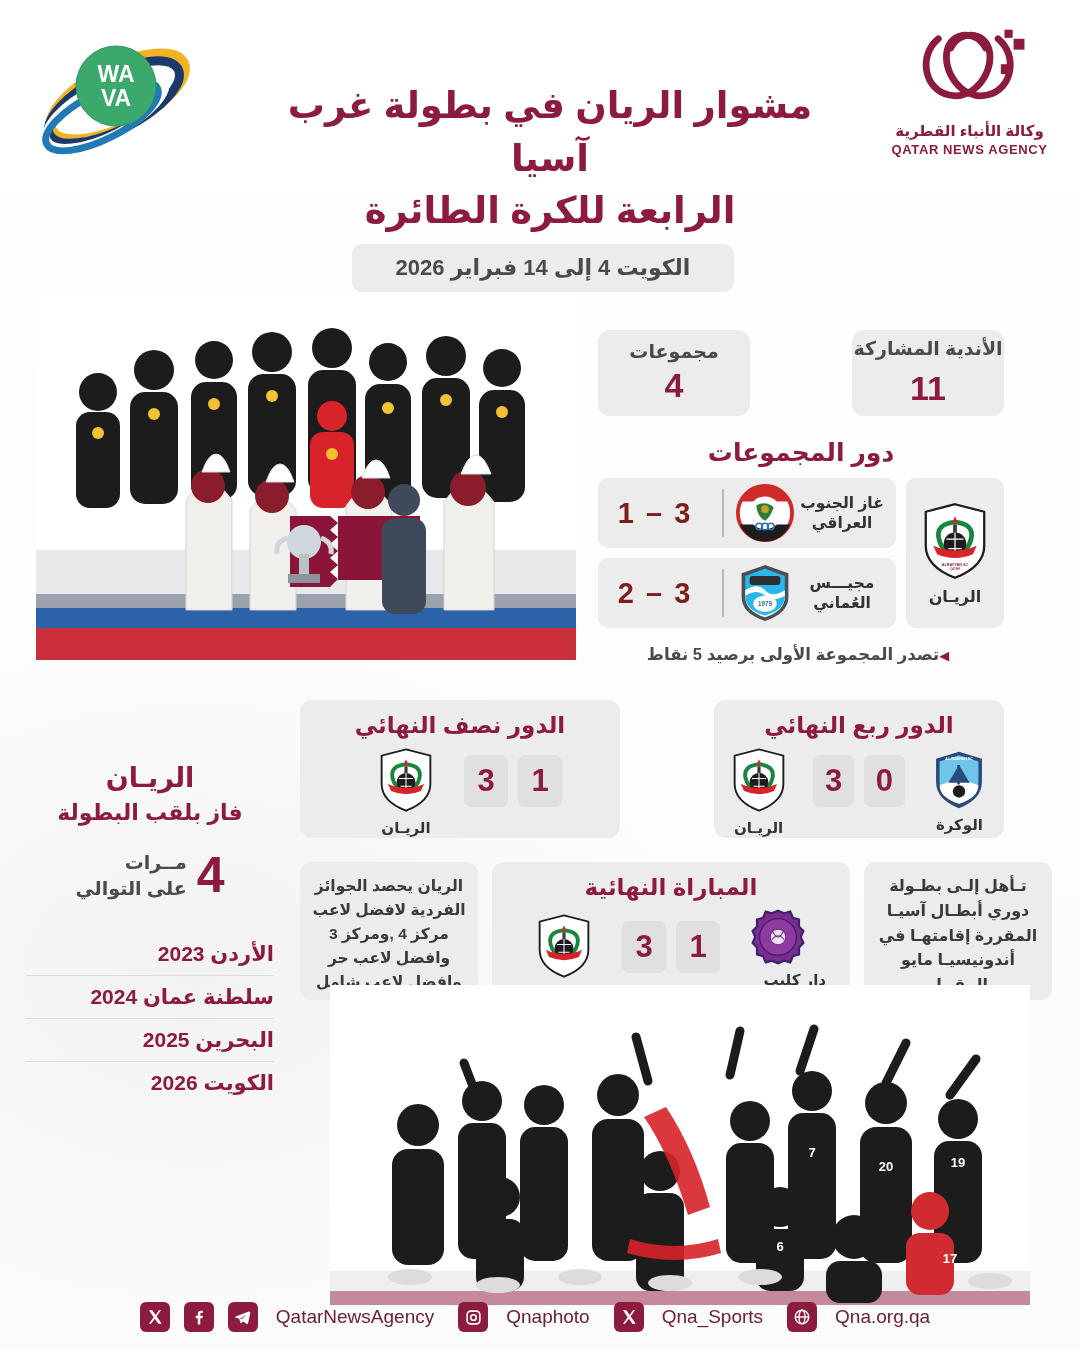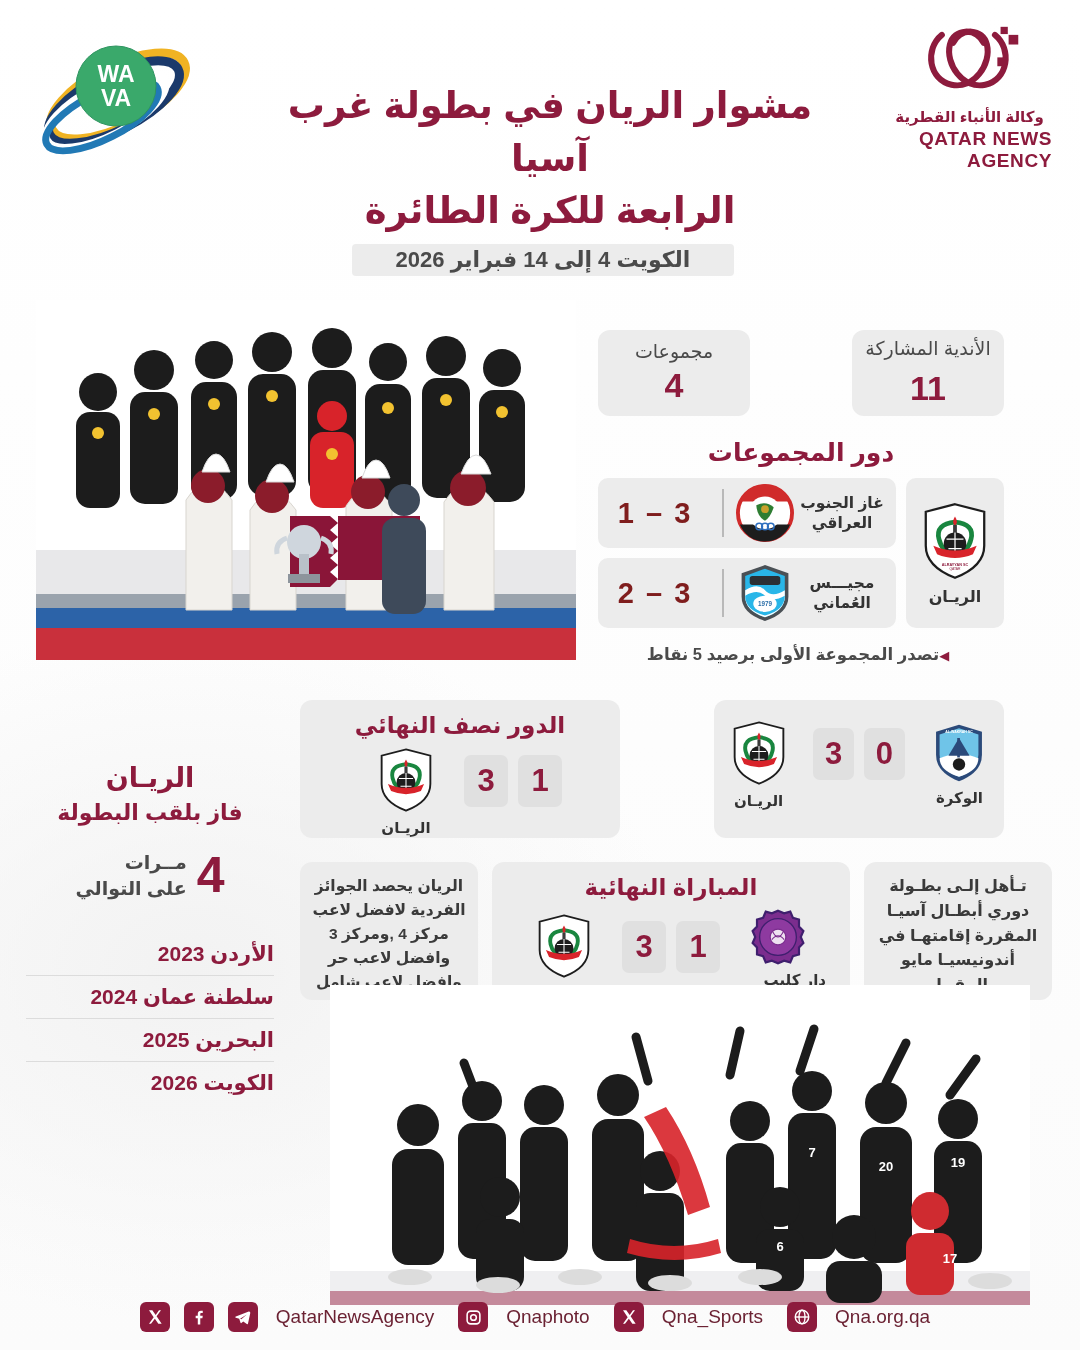--- a/index.html
+++ b/index.html
@@ -16,49 +16,49 @@
     background:
       radial-gradient(ellipse 700px 500px at 18% 72%, #f2f2f2 0%, rgba(242,242,242,0) 70%),
       linear-gradient(180deg, #ffffff 0%, #fdfdfd 55%, #fbfbfb 100%);
   }
 
   
   .wava-logo { position: absolute; left: 36px; top: 24px; width: 160px; height: 150px; }
   .qna-logo  { position: absolute; right: 28px; top: 22px; width: 165px; height: 150px;
                display: flex; flex-direction: column; align-items: center; }
   .qna-logo .qna-ar { font-size: 15px; color: #8d1b3d; font-weight: bold; letter-spacing: .5px; margin-top: 12px;}
-  .qna-logo .qna-en { font-size: 19px; color: #8d1b3d; font-weight: bold; letter-spacing: .6px; margin-top: 2px;}
+  .qna-logo .qna-en { font-size: 13px; color: #8d1b3d; font-weight: bold; letter-spacing: .6px; margin-top: 2px;}
 
   .main-title {
     position: absolute; left: 250px; top: 80px; width: 600px;
     text-align: center;
     color: #8d1b3d;
     font-size: 37px; font-weight: bold; line-height: 1.42;
     letter-spacing: -0.2px;
   }
   .date-chip {
     position: absolute; left: 352px; top: 244px;
-    width: 382px; height: 32px;
-    background: #ececec; border-radius: 4px;
+    width: 382px; height: 48px;
+    background: #ececec; border-radius: 10px;
     display: flex; align-items: center; justify-content: center;
     color: #4a4a4a; font-size: 22px; font-weight: bold;
   }
 
   
   .photo-top {
     position: absolute; left: 36px; top: 300px; width: 540px; height: 360px;
     overflow: hidden;
   }
 
   
   .stat-chip {
     position: absolute; background: #ececec; border-radius: 12px;
     display: flex; flex-direction: column; align-items: center; justify-content: center;
   }
-  .stat-chip .lbl { font-size: 19px; color: #4a4a4a; font-weight: normal; line-height: 1.2; }
+  .stat-chip .lbl { font-size: 19px; color: #4a4a4a; font-weight: bold; line-height: 1.2; }
   .stat-chip .val { font-size: 34px; color: #8d1b3d; font-weight: bold; line-height: 1.15; margin-top: 2px;}
   #chip-groups { left: 598px; top: 330px; width: 152px; height: 86px; }
   #chip-clubs  { left: 852px; top: 330px; width: 152px; height: 86px; gap: 6px; }
 
   
   .sec-title { color: #8d1b3d; font-weight: bold; text-align: center; }
   #grp-title { position: absolute; left: 598px; top: 438px; width: 406px; font-size: 25px; }
 
   .grp-wrap { position: absolute; left: 598px; top: 478px; width: 406px; height: 150px; }
   .grp-rows { position: absolute; right: 108px; top: 0; width: 298px; }
@@ -330,20 +330,21 @@
       </svg>
       <div class="rname">الريـان</div>
     </div>
   </div>
 
   <div class="note-line">
     <span class="tri">◀</span><span>تصدر المجموعة الأولى برصيد 5 نقاط</span>
   </div>
 
   <div class="ko-panel" id="panel-qf">
+    <div class="ko-title">الدور ربع النهائي</div>
     <div class="ko-body">
       <div class="ko-team">
         <svg viewBox="0 0 60 68" width="54" height="60">
           <path d="M30 2 L56 10 v26 q0 20 -26 30 Q4 56 4 36 V10z" fill="#2b4a7a"></path>
           <path d="M30 6 L52 13 v23 q0 17 -22 25 Q8 53 8 36 V13z" fill="#6fc4e8"></path>
           <path d="M8 40 q22-10 44 0 q0 14 -22 21 Q8 54 8 40z" fill="#ffffff"></path>
           <path d="M30 17 l12 20 h-24z" fill="#2b4a7a"></path>
           <rect x="28" y="17" width="3" height="22" fill="#2b4a7a"></rect>
           <circle cx="30" cy="47" r="7" fill="#1d1d1d"></circle>
           <text x="30" y="11" text-anchor="middle" font-family="Liberation Sans, sans-serif" font-size="4" fill="#ffffff" font-weight="bold">AL-WAKRAH SC</text>

